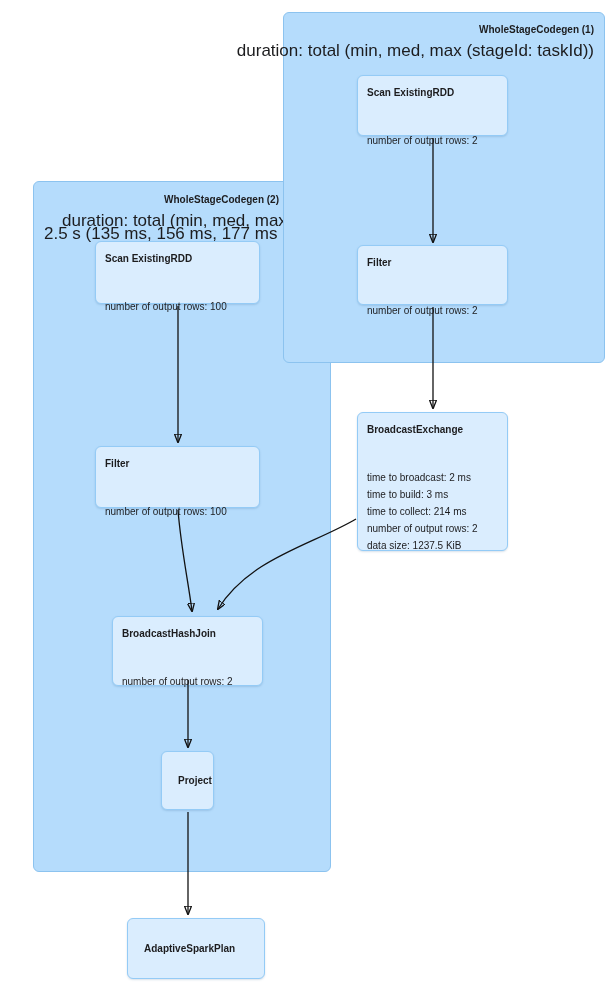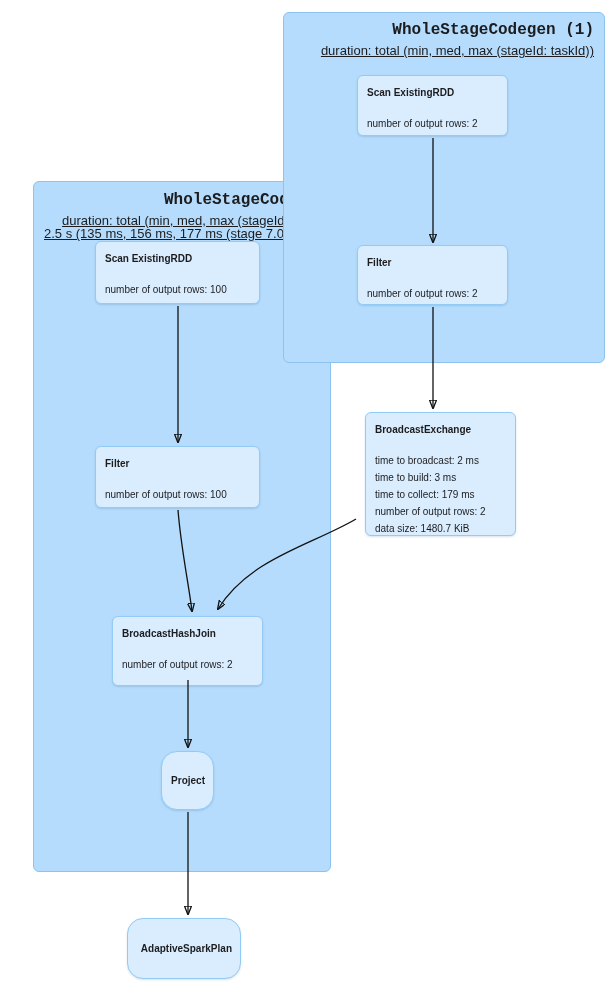--- a/index.html
+++ b/index.html
@@ -27,32 +27,30 @@
   .cluster{
     position:absolute;
     background:var(--cluster-fill);
     border:1px solid var(--cluster-border);
     border-radius:6px;
   }
   .cluster-left{left:33px;top:181px;width:298px;height:691px;z-index:1;}
   .cluster-right{left:283px;top:12px;width:322px;height:351px;z-index:2;}
   .cluster-title{
     position:absolute;
-    font-size:16px;
+    font-size:10px;
     font-weight:700;
     white-space:nowrap;
     line-height:14px;
-    font-family:Liberation Mono, monospace;
   }
   .cluster-duration{
     position:absolute;
-    font-size:13px;
+    font-size:17px;
     line-height:13px;
     white-space:nowrap;
-    text-decoration:underline;
   }
   .cluster-right .cluster-title{top:10px;right:10px;text-align:right;}
   .cluster-right .cluster-duration{top:31px;right:10px;text-align:right;}
   .cluster-left .cluster-title{top:11px;left:130px;}
   .cluster-left .cluster-duration{top:32px;left:10px;}
   .cluster-left .dur-line1{margin-left:18px;}
   .node{
     position:absolute;
     background:var(--node-fill);
     border:1px solid var(--node-border);
@@ -61,30 +59,29 @@
     font-size:10px;
     z-index:3;
     box-shadow:0 1px 2px rgba(40,90,140,0.18);
   }
   .node-name{
     font-weight:700;
     line-height:14px;
     white-space:nowrap;
   }
   .node-metrics{
-    margin-top:15px;
+    margin-top:32px;
     line-height:17px;
     white-space:nowrap;
   }
   .node-center{
     display:flex;
     align-items:center;
-    justify-content:flex-end;
-    padding:8px;
-    border-radius:16px;
+    justify-content:flex-start;
+    padding:16px;
   }
   .edges{
     position:absolute;
     left:0;top:0;
     width:614px;height:997px;
     z-index:4;
     pointer-events:none;
   }
   .edges path{
     fill:none;
@@ -119,28 +116,28 @@
     </div>
   </div>
 
   <div class="node" style="left:357px;top:245px;width:151px;height:60px">
     <div class="node-name">Filter</div>
     <div class="node-metrics">
       <div>number of output rows: 2</div>
     </div>
   </div>
 
-  <div class="node" style="left:365px;top:412px;width:151px;height:124px">
+  <div class="node" style="left:357px;top:412px;width:151px;height:139px">
     <div class="node-name">BroadcastExchange</div>
     <div class="node-metrics">
       <div>time to broadcast: 2 ms</div>
       <div>time to build: 3 ms</div>
-      <div>time to collect: 179 ms</div>
+      <div>time to collect: 214 ms</div>
       <div>number of output rows: 2</div>
-      <div>data size: 1480.7 KiB</div>
+      <div>data size: 1237.5 KiB</div>
     </div>
   </div>
 
   <div class="node" style="left:95px;top:241px;width:165px;height:63px">
     <div class="node-name">Scan ExistingRDD</div>
     <div class="node-metrics">
       <div>number of output rows: 100</div>
     </div>
   </div>
 
@@ -155,21 +152,21 @@
     <div class="node-name">BroadcastHashJoin</div>
     <div class="node-metrics">
       <div>number of output rows: 2</div>
     </div>
   </div>
 
   <div class="node node-center" style="left:161px;top:751px;width:53px;height:59px">
     <div class="node-name">Project</div>
   </div>
 
-  <div class="node node-center" style="left:127px;top:918px;width:114px;height:61px">
+  <div class="node node-center" style="left:127px;top:918px;width:138px;height:61px">
     <div class="node-name">AdaptiveSparkPlan</div>
   </div>
 
   <svg class="edges" viewBox="0 0 614 997">
     <defs>
       <marker id="arrow" markerWidth="9" markerHeight="8" refX="8" refY="3.5" orient="auto" markerUnits="userSpaceOnUse">
         <path d="M0,0 L9,3.5 L0,7 Z" fill="#111111" stroke="none"></path>
       </marker>
     </defs>
     <path d="M433,138 L433,242" marker-end="url(#arrow)"></path>

